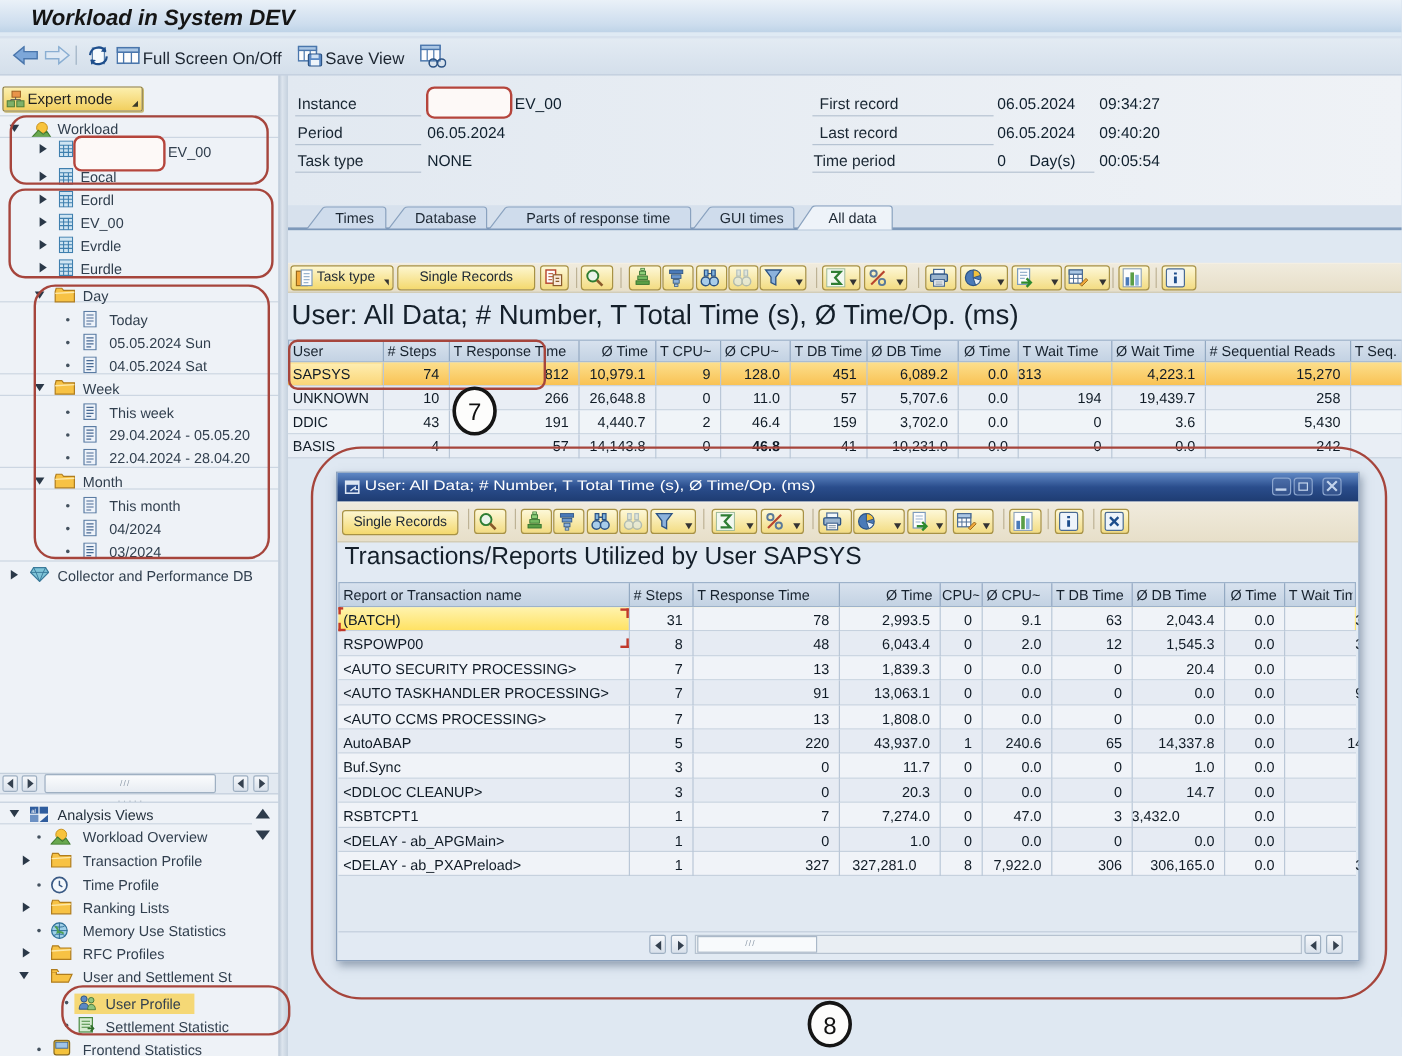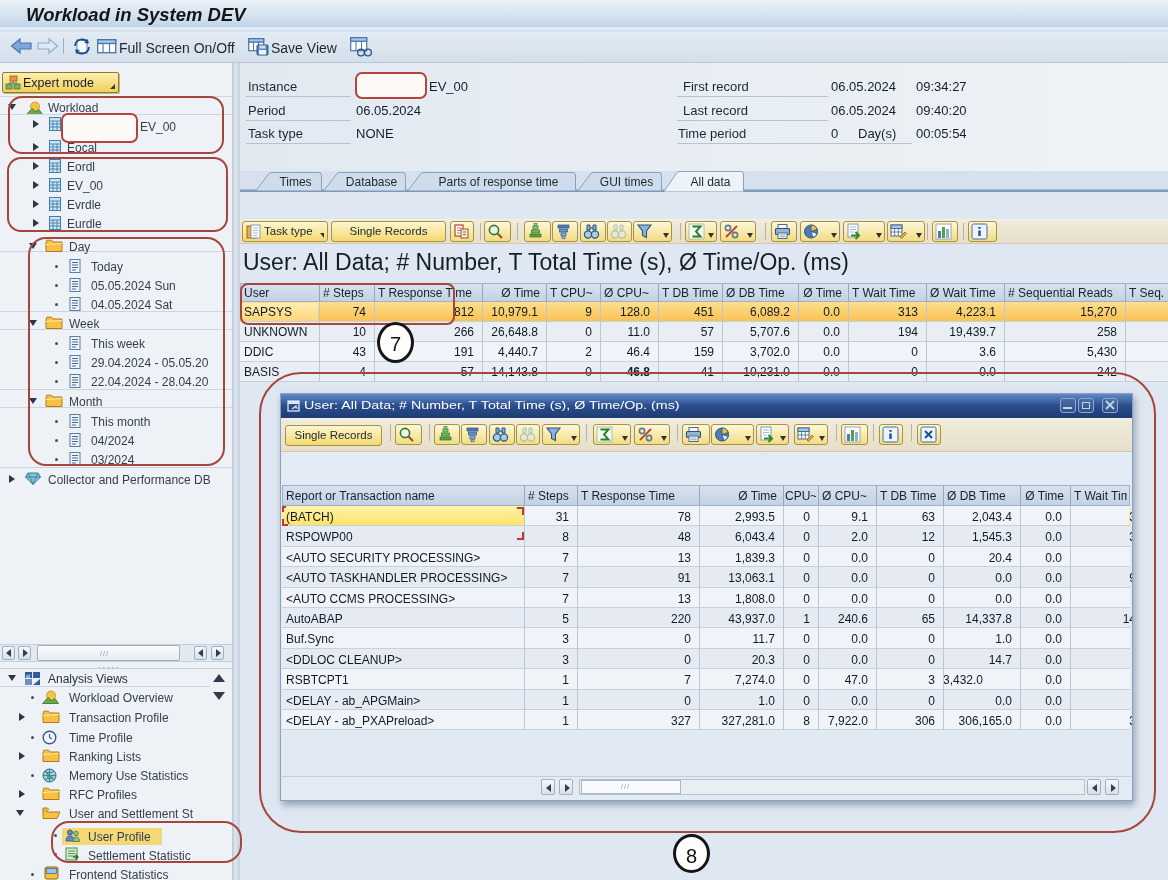--- a/index.html
+++ b/index.html
@@ -520,21 +520,21 @@
 <div class="drow" style="left:241px;top:303px;width:77px;height:18px;background:linear-gradient(#feedb0,#fbd678);"></div>
 <div class="drow dcell" style="left:244px;top:305px;width:73px;">SAPSYS</div>
 <div class="drow dcell" style="left:319px;top:305px;width:47px;text-align:right;">74</div>
 <div class="drow dcell" style="left:374px;top:305px;width:100px;text-align:right;">812</div>
 <div class="drow dcell" style="left:482px;top:305px;width:56px;text-align:right;">10,979.1</div>
 <div class="drow dcell" style="left:546px;top:305px;width:46px;text-align:right;">9</div>
 <div class="drow dcell" style="left:600px;top:305px;width:50px;text-align:right;">128.0</div>
 <div class="drow dcell" style="left:658px;top:305px;width:56px;text-align:right;">451</div>
 <div class="drow dcell" style="left:722px;top:305px;width:68px;text-align:right;">6,089.2</div>
 <div class="drow dcell" style="left:798px;top:305px;width:42px;text-align:right;">0.0</div>
-<div class="drow dcell" style="left:848px;top:305px;width:70px;text-align:right;">313</div>
+<div class="drow dcell" style="left:848px;top:305px;width:70px;text-align:left;">313</div>
 <div class="drow dcell" style="left:926px;top:305px;width:70px;text-align:right;">4,223.1</div>
 <div class="drow dcell" style="left:1004px;top:305px;width:113px;text-align:right;">15,270</div>
 <div class="vline" style="left:319px;top:302px;height:20px;"></div>
 <div class="vline" style="left:374px;top:302px;height:20px;"></div>
 <div class="vline" style="left:482px;top:302px;height:20px;"></div>
 <div class="vline" style="left:546px;top:302px;height:20px;"></div>
 <div class="vline" style="left:600px;top:302px;height:20px;"></div>
 <div class="vline" style="left:658px;top:302px;height:20px;"></div>
 <div class="vline" style="left:722px;top:302px;height:20px;"></div>
 <div class="vline" style="left:798px;top:302px;height:20px;"></div>
@@ -750,20 +750,21 @@
           <path d="M5 5 L12 12 M12 5 L5 12" stroke="#1e4e8c" stroke-width="2"></path>
         </svg></div>
     </div>
 <div style="position:absolute;left:109px;top:30px;width:1px;height:17px;background:#bdb295;"></div>
 <div style="position:absolute;left:148px;top:30px;width:1px;height:17px;background:#bdb295;"></div>
 <div style="position:absolute;left:305px;top:30px;width:1px;height:17px;background:#bdb295;"></div>
 <div style="position:absolute;left:396px;top:30px;width:1px;height:17px;background:#bdb295;"></div>
 <div style="position:absolute;left:555px;top:30px;width:1px;height:17px;background:#bdb295;"></div>
 <div style="position:absolute;left:592px;top:30px;width:1px;height:17px;background:#bdb295;"></div>
 <div style="position:absolute;left:630px;top:30px;width:1px;height:17px;background:#bdb295;"></div>
+<div class="gtitle" style="left:6px;top:58px;font-size:20.5px;">Transactions/Reports Utilized by User SAPSYS</div>
 <div class="thead" style="left:1px;top:91px;width:848px;height:21px;"></div>
 <div class="hcell" style="left:5px;top:95px;width:235px;">Report or Transaction name</div>
 <div class="hcell" style="left:247px;top:95px;width:46px;"># Steps</div>
 <div class="hcell" style="left:300px;top:95px;width:115px;">T Response Time</div>
 <div class="hcell" style="left:420px;top:95px;width:76px;text-align:right;">Ø Time</div>
 <div class="hcell" style="left:504px;top:95px;width:31px;">CPU~</div>
 <div class="hcell" style="left:541px;top:95px;width:51px;">Ø CPU~</div>
 <div class="hcell" style="left:599px;top:95px;width:60px;">T DB Time</div>
 <div class="hcell" style="left:666px;top:95px;width:70px;">Ø DB Time</div>
 <div class="hcell" style="left:741px;top:95px;width:42px;text-align:right;">Ø Time</div>
@@ -969,21 +970,21 @@
 <div class="vline" style="left:502px;top:296px;height:20px;"></div>
 <div class="vline" style="left:537px;top:296px;height:20px;"></div>
 <div class="vline" style="left:595px;top:296px;height:20px;"></div>
 <div class="vline" style="left:662px;top:296px;height:20px;"></div>
 <div class="vline" style="left:739px;top:296px;height:20px;"></div>
 <div class="vline" style="left:789px;top:296px;height:20px;"></div>
 <div class="drow" style="left:1px;top:316px;width:848px;height:20px;background:#f0f3f8;border-bottom:1px solid #c6d1de;"></div>
 <div class="drow dcell" style="left:5px;top:320px;width:236px;">&lt;DELAY - ab_PXAPreload&gt;</div>
 <div class="drow dcell" style="left:243px;top:320px;width:45px;text-align:right;">1</div>
 <div class="drow dcell" style="left:296px;top:320px;width:114px;text-align:right;">327</div>
-<div class="drow dcell" style="left:418px;top:320px;width:76px;text-align:right;">327,281.0</div>
+<div class="drow dcell" style="left:418px;top:320px;width:76px;text-align:center;">327,281.0</div>
 <div class="drow dcell" style="left:502px;top:320px;width:27px;text-align:right;">8</div>
 <div class="drow dcell" style="left:537px;top:320px;width:50px;text-align:right;">7,922.0</div>
 <div class="drow dcell" style="left:595px;top:320px;width:59px;text-align:right;">306</div>
 <div class="drow dcell" style="left:662px;top:320px;width:69px;text-align:right;">306,165.0</div>
 <div class="drow dcell" style="left:739px;top:320px;width:42px;text-align:right;">0.0</div>
 <div class="drow dcell" style="left:793px;top:320px;width:62px;text-align:right;">3</div>
 <div class="vline" style="left:243px;top:316px;height:20px;"></div>
 <div class="vline" style="left:296px;top:316px;height:20px;"></div>
 <div class="vline" style="left:418px;top:316px;height:20px;"></div>
 <div class="vline" style="left:502px;top:316px;height:20px;"></div>

